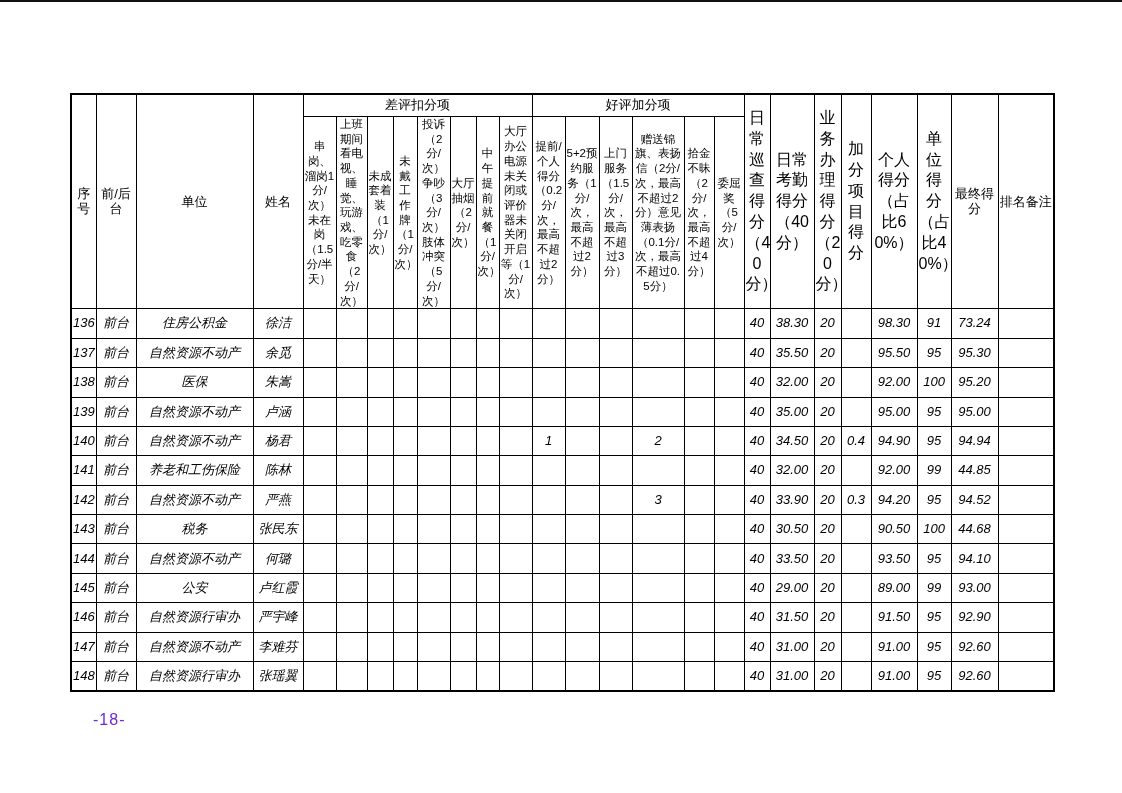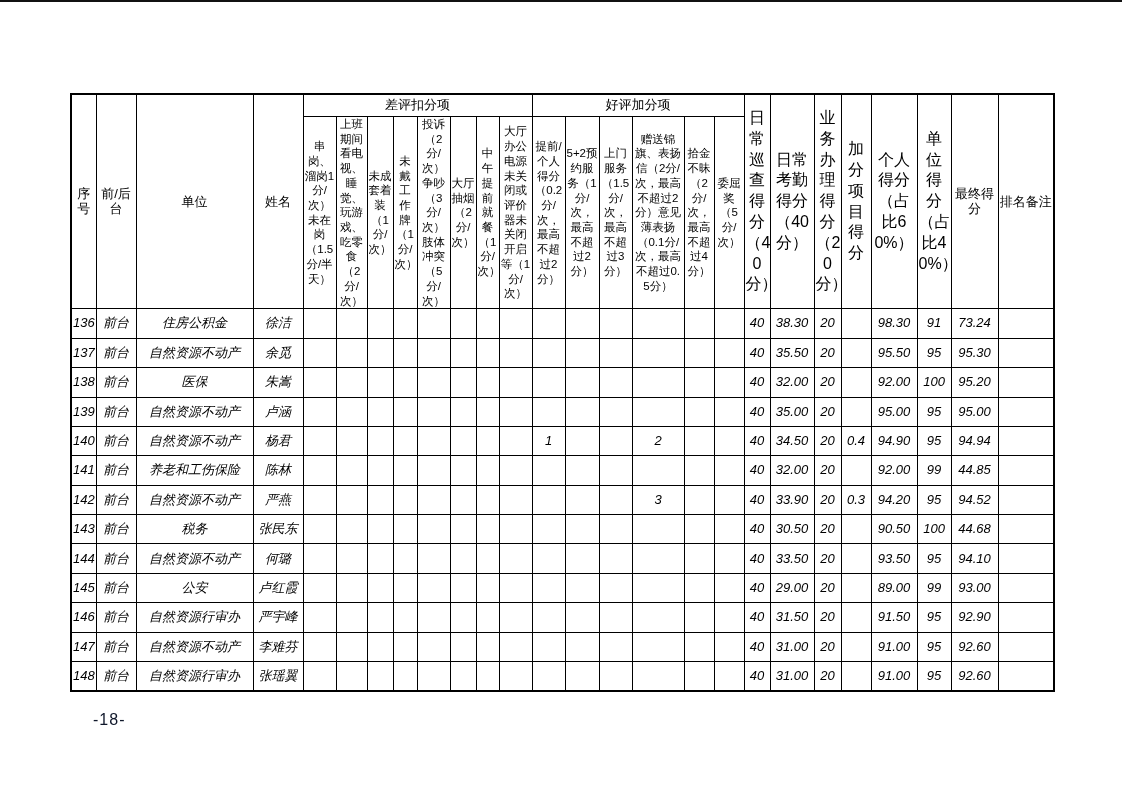--- a/index.html
+++ b/index.html
@@ -71,21 +71,21 @@
     line-height: 1.1;
     word-break: keep-all;
     white-space: nowrap;
   }
   .page-number {
     position: absolute;
     left: 93px;
     top: 711px;
     font-size: 16px;
     letter-spacing: 1px;
-    color: #0f172a;
+    color: #6d28d9;
   }
 </style>
 </head>
 <body>
 
 <div class="page">
   <div class="top-edge"></div>
 
   <table class="score-table">
     <colgroup>

